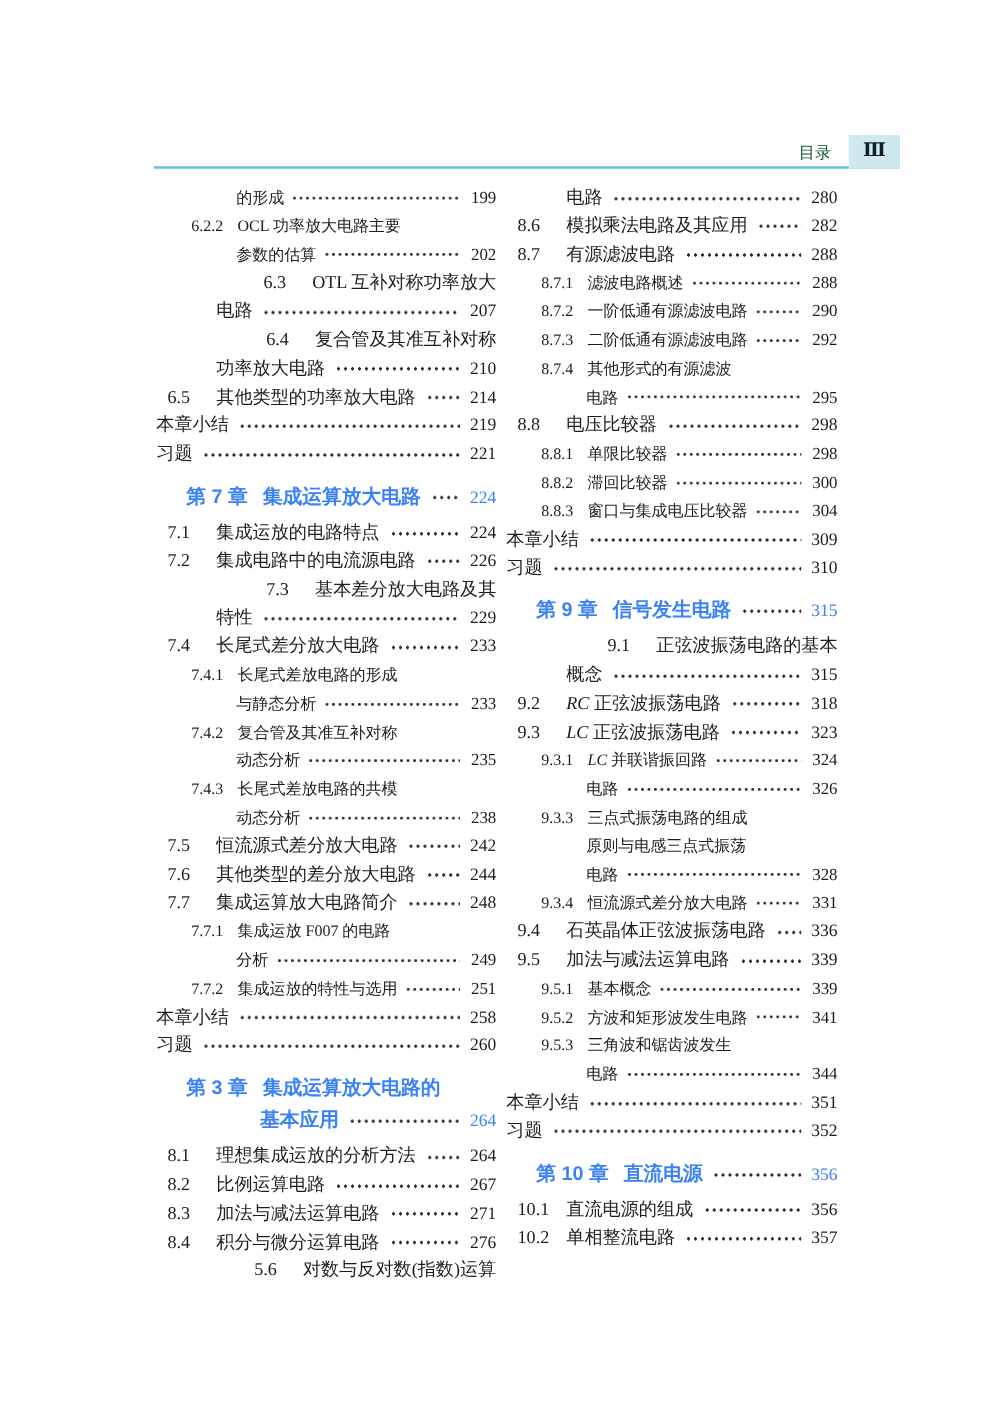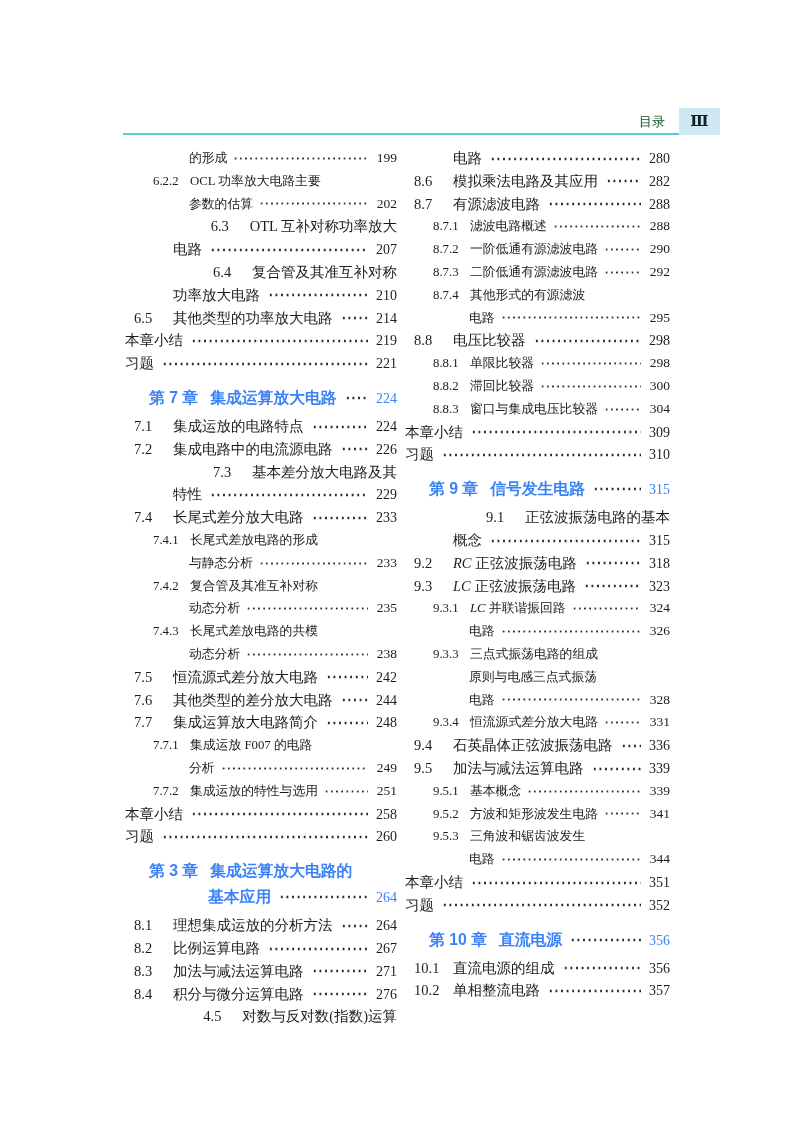--- a/index.html
+++ b/index.html
@@ -253,21 +253,21 @@
         <span class="leader"></span>
         <span class="page">271</span>
       </div>
       <div class="entry e-section">
         <span class="num">8.4</span>
         <span class="text">积分与微分运算电路</span>
         <span class="leader"></span>
         <span class="page">276</span>
       </div>
       <div class="entry e-section">
-        <span class="num">4.5</span>
+        <span class="num">5.6</span>
         <span class="text">对数与反对数(指数)运算</span>
       </div>
     </div>
   <div class="col col-right" id="col-right">
       <div class="entry e-cont-section">
         <span class="text">电路</span>
         <span class="leader"></span>
         <span class="page">280</span>
       </div>
       <div class="entry e-section">

